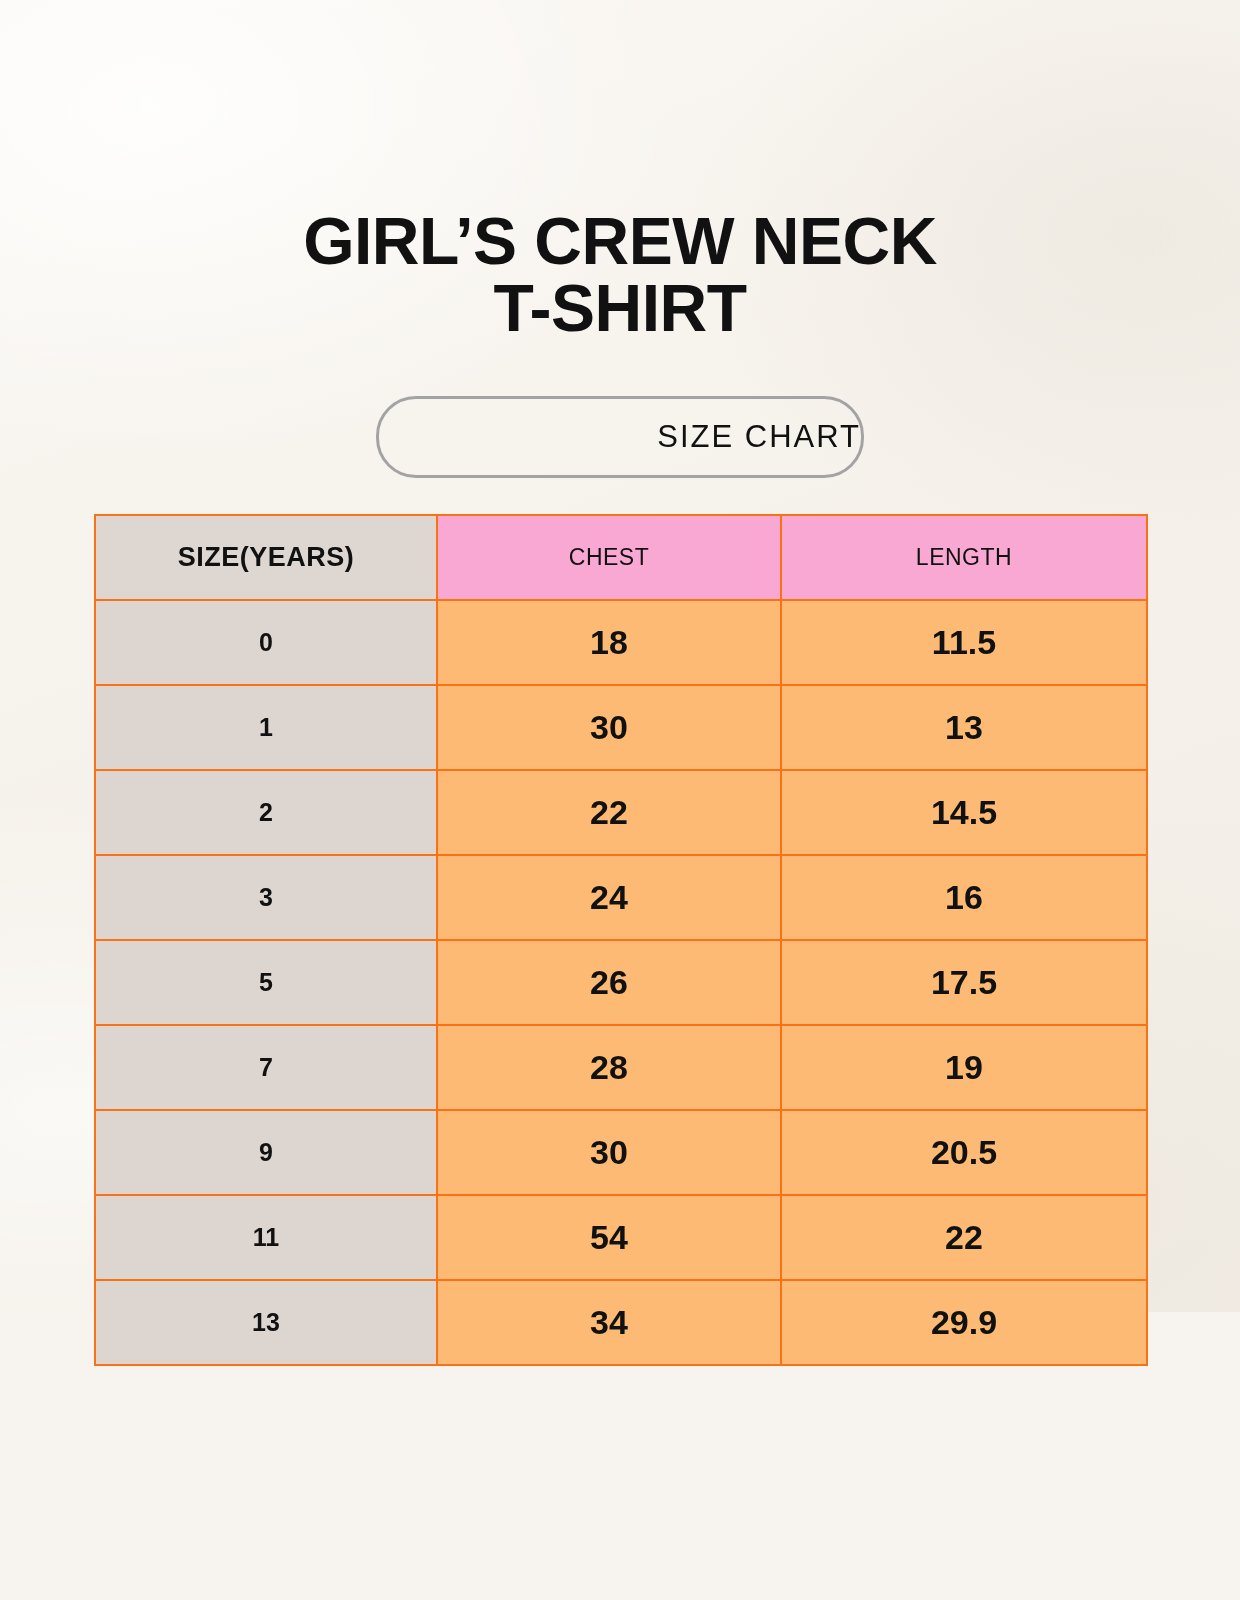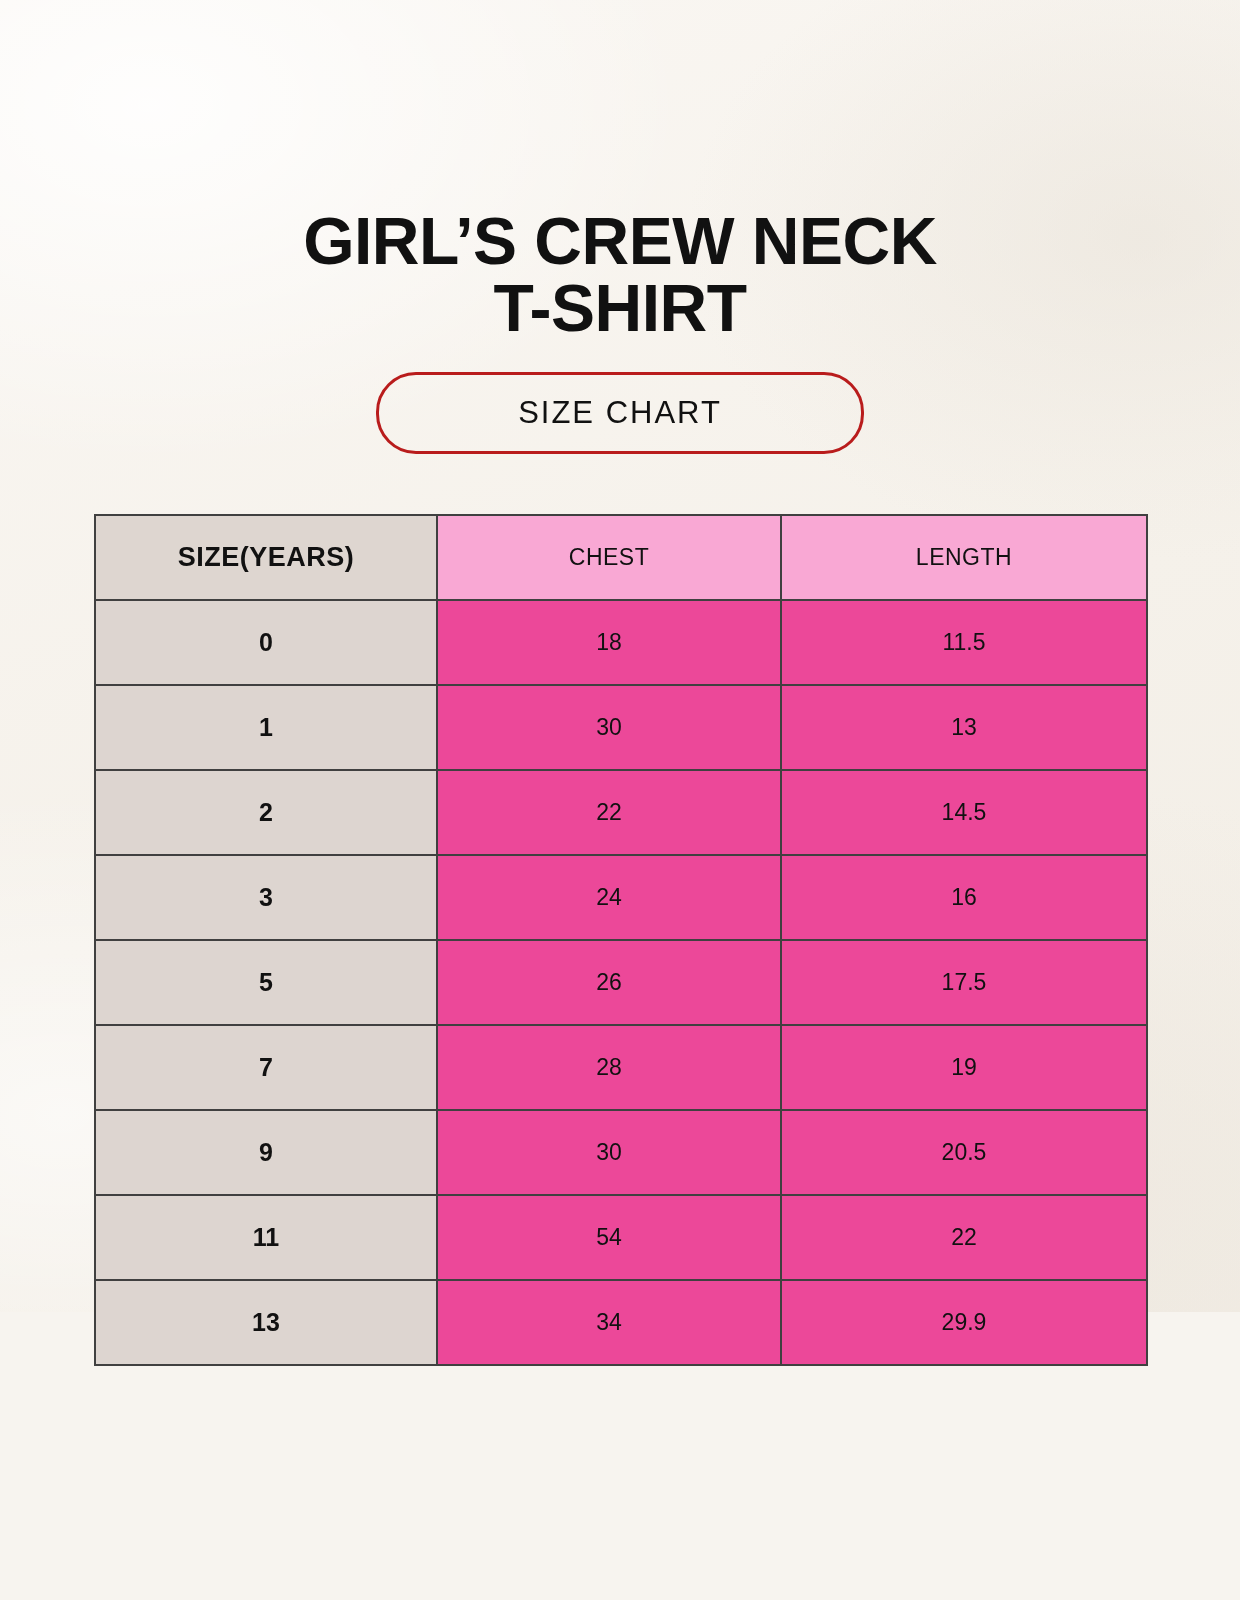--- a/index.html
+++ b/index.html
@@ -39,46 +39,46 @@
     width: 1240px;
     text-align: center;
     font-size: 66px;
     line-height: 1.02;
     font-weight: 700;
     letter-spacing: -0.5px;
     white-space: pre-line;
   }
   .badge {
     position: absolute;
-    top: 372px;
+    top: 396px;
     left: 50%;
     transform: translateX(-50%);
     width: 482px;
     height: 76px;
-    border: 3px solid #b91c1c;
+    border: 3px solid #a3a3a3;
     border-radius: 40px;
     display: flex;
     align-items: center;
-    justify-content: center;
+    justify-content: flex-end;
     font-size: 31px;
     font-weight: 500;
     letter-spacing: 2px;
     background: transparent;
   }
   table.size-table {
     position: absolute;
     top: 514px;
     left: 94px;
     width: 1052px;
     border-collapse: collapse;
     table-layout: fixed;
   }
   table.size-table th,
   table.size-table td {
-    border: 2px solid #404040;
+    border: 2px solid #f97316;
     height: 81px;
     text-align: center;
     vertical-align: middle;
   }
   table.size-table col.c1 { width: 342px; }
   table.size-table col.c2 { width: 344px; }
   table.size-table col.c3 { width: 366px; }
 
   th.head-size {
     background: #ded6d0;
@@ -91,23 +91,23 @@
     font-size: 23px;
     font-weight: 400;
     letter-spacing: 0.5px;
   }
   td.cell-size {
     background: #ddd5d0;
     font-size: 25px;
     font-weight: 700;
   }
   td.cell-val {
-    background: #ec4899;
-    font-size: 23px;
-    font-weight: 400;
+    background: #fdba74;
+    font-size: 34px;
+    font-weight: 700;
   }
   .footnote {
     position: absolute;
     top: 1324px;
     left: 0;
     width: 1146px;
     text-align: right;
     font-size: 22px;
     font-weight: 500;
     letter-spacing: 0.2px;

